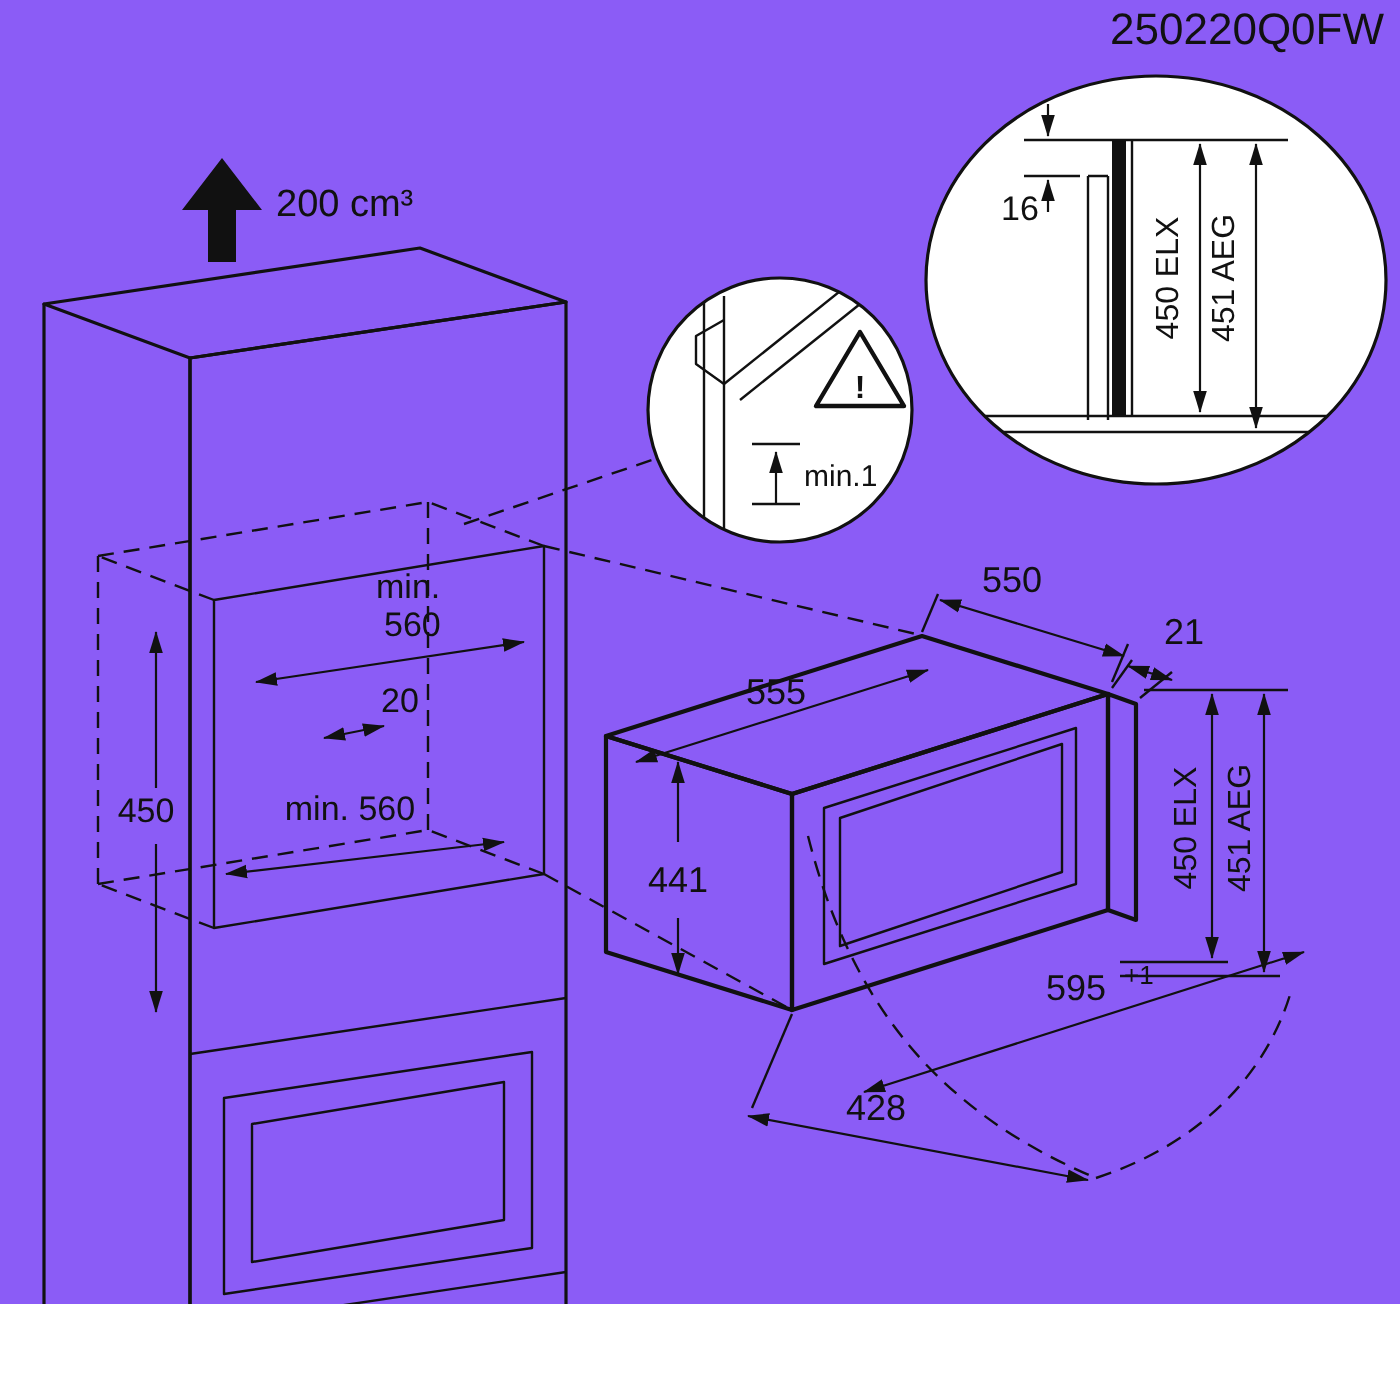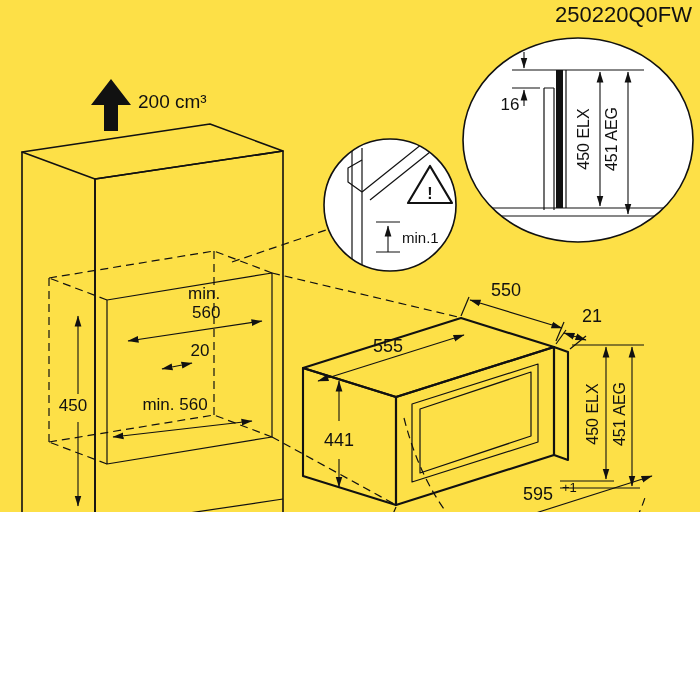--- a/index.html
+++ b/index.html
@@ -1,16 +1,16 @@
 <!DOCTYPE html>
 <html><head>
 <meta charset="utf-8">
 <style>
   html,body{margin:0;padding:0;background:#ffffff;}
-  .canvas{position:relative;width:700px;height:512px;background:#fde047;overflow:hidden;
+  .canvas{position:relative;width:700px;height:652px;background:#8b5cf6;overflow:hidden;
           font-family:"Liberation Sans", sans-serif;}
   svg{position:absolute;left:0;top:0;}
   .ln   {fill:none;stroke:#111;stroke-width:1.6;stroke-linejoin:round;stroke-linecap:round;}
   .thin {fill:none;stroke:#111;stroke-width:1.2;stroke-linejoin:round;}
   .thick{fill:none;stroke:#111;stroke-width:2.1;stroke-linejoin:round;}
   .dash {fill:none;stroke:#111;stroke-width:1.2;stroke-dasharray:8 5;stroke-linecap:butt;}
   .dim  {fill:none;stroke:#111;stroke-width:1.1;}
   text  {fill:#111;font-family:"Liberation Sans", sans-serif;}
   .lbl  {font-size:17px;}
   .lbl-lg{font-size:18px;}

